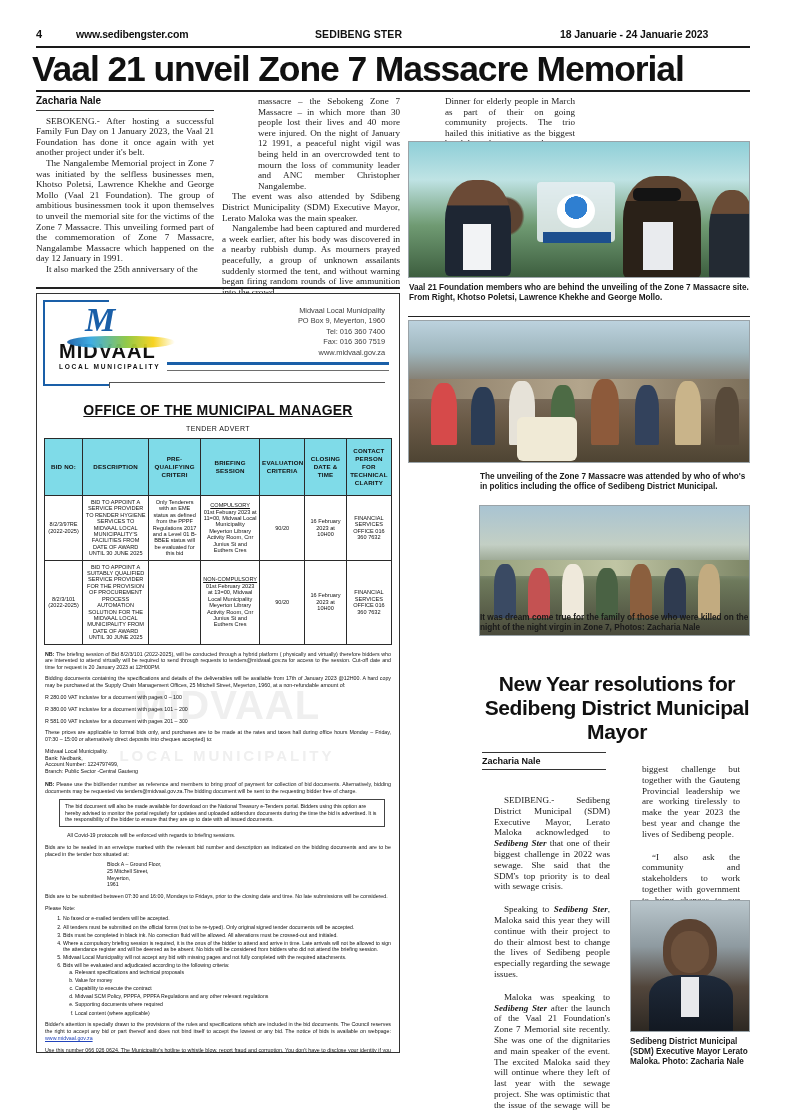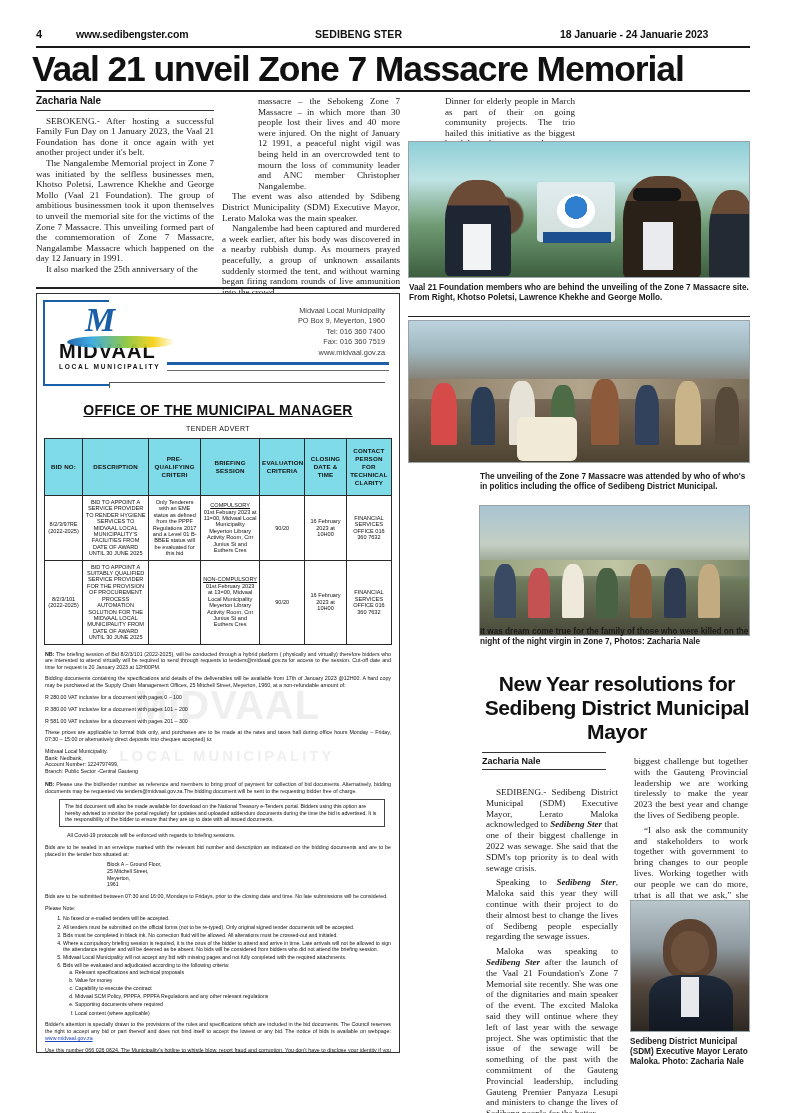--- a/index.html
+++ b/index.html
@@ -153,21 +153,21 @@
     font-family:"Liberation Sans", sans-serif; font-weight: bold;
     font-size: 21px; line-height: 24px; text-align:center; color:#111; letter-spacing:-0.4px;
   }
   .a2-byline {
     position:absolute; left: 482px; top: 752px; width: 124px;
     font-family:"Liberation Sans", sans-serif; font-weight:bold; font-size: 9px; color:#111;
     border-top: 1.3px solid #333; border-bottom: 1.3px solid #333; padding: 3px 0 3px 0;
   }
   .a2col { position:absolute; font-size: 9.1px; line-height: 10.8px; color:#1b1b1b;
            text-align: justify; font-family:"Liberation Serif", serif; }
-  .a2col p { text-indent: 10px; margin: 4px; }
+  .a2col p { text-indent: 10px; margin: 12px; }
   .a2col p.noind { text-indent: 0; }
   .a2col i { font-family:"Liberation Serif", serif; font-weight:bold; font-style: italic; }
   #a2c1 { left: 482px; top: 783px; width: 140px; }
   #a2c2 { left: 630px; top: 752px; width: 122px; }
 </style>
 </head>
 <body>
 
 <div class="page">
 
@@ -239,21 +239,21 @@
     <div class="ph3bg"></div>
     <div style="position:absolute;left:0;top:54px;width:271px;height:16px;background:linear-gradient(90deg,#96a07c,#c0c5a4,#7d8666);"></div>
     <div style="position:absolute;left:14px;top:58px;width:22px;height:54px;background:#3a4a63;border-radius:40% 40% 4% 4%;"></div>
     <div style="position:absolute;left:48px;top:62px;width:22px;height:50px;background:#c45252;border-radius:40% 40% 4% 4%;"></div>
     <div style="position:absolute;left:82px;top:58px;width:22px;height:54px;background:#efe9db;border-radius:40% 40% 4% 4%;"></div>
     <div style="position:absolute;left:116px;top:62px;width:22px;height:50px;background:#4a6244;border-radius:40% 40% 4% 4%;"></div>
     <div style="position:absolute;left:150px;top:58px;width:22px;height:54px;background:#8b5f3e;border-radius:40% 40% 4% 4%;"></div>
     <div style="position:absolute;left:184px;top:62px;width:22px;height:50px;background:#2f3b50;border-radius:40% 40% 4% 4%;"></div>
     <div style="position:absolute;left:218px;top:58px;width:22px;height:54px;background:#c2ab80;border-radius:40% 40% 4% 4%;"></div>
   </div>
-  <div class="caption" style="left:480px; top:627px; width:270px;">It was dream come true for the family of those who were killed on the night of the night virgin in Zone 7, Photos: Zacharia Nale</div>
+  <div class="caption" style="left:480px; top:613px; width:270px;">It was dream come true for the family of those who were killed on the night of the night virgin in Zone 7, Photos: Zacharia Nale</div>
 
   <div class="a2-head">New Year resolutions for Sedibeng District Municipal Mayor</div>
   <div class="a2-byline">Zacharia Nale</div>
 
   <div class="a2col" id="a2c1">
       <p><span>SEDIBENG.- Sedibeng District Municipal (SDM) Executive Mayor, Lerato Maloka acknowledged to </span><i>Sedibeng Ster</i><span> that one of their biggest challenge in 2022 was sewage. She said that the SDM's top priority is to deal with sewage crisis.</span></p>
       <p><span>Speaking to </span><i>Sedibeng Ster</i><span>, Maloka said this year they will continue with their project to do their almost best to change the lives of Sedibeng people especially regarding the sewage issues.</span></p>
       <p><span>Maloka was speaking to </span><i>Sedibeng Ster</i><span> after the launch of the Vaal 21 Foundation's Zone 7 Memorial site recently. She was one of the dignitaries and main speaker of the event. The excited Maloka said they will ontinue where they left of last year with the sewage project. She was optimistic that the issue of the sewage will be something of the past with the commitment of the Gauteng Provincial leadership, including Gauteng Premier Panyaza Lesupi and ministers to change the lives of Sedibeng people for the better.</span></p>
       <p><span>“We all know that sewage is our</span></p>
     </div>

